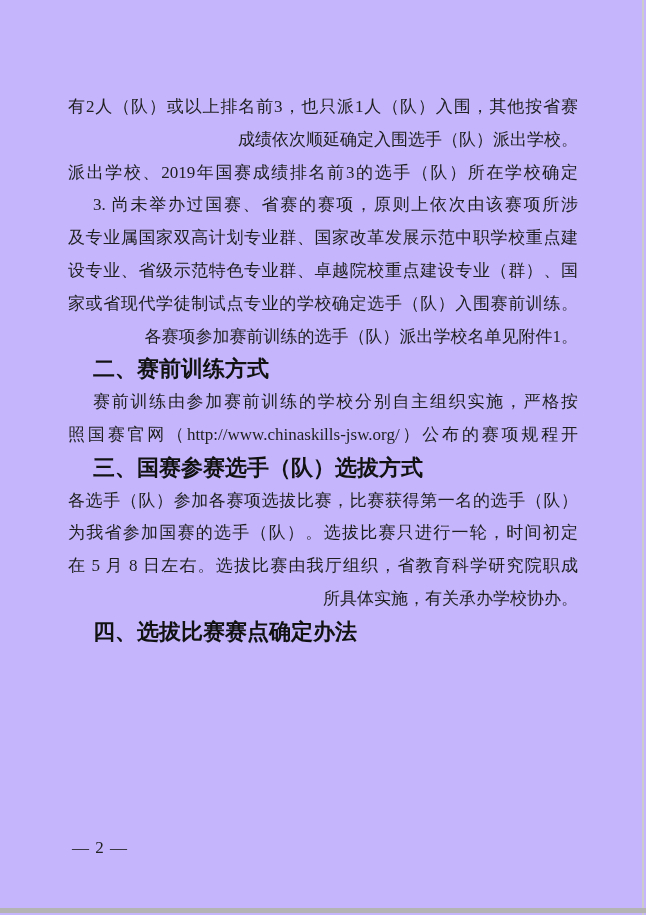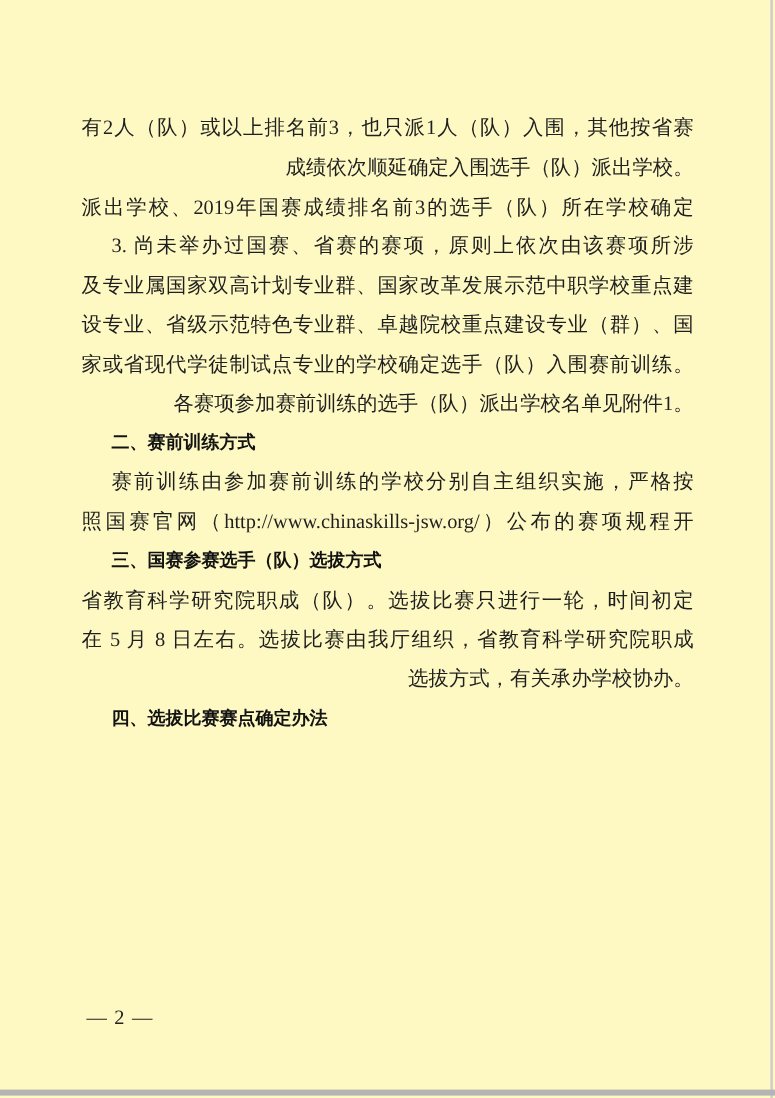--- a/index.html
+++ b/index.html
@@ -4,21 +4,21 @@
 <style>
   html, body {
     margin: 0;
     padding: 0;
     background: #ffffff;
   }
   .page {
     position: relative;
     width: 646px;
     height: 915px;
-    background: #fef9c3;
+    background: #c4b5fd;
     overflow: hidden;
     font-family: "Liberation Serif", "DejaVu Serif", serif;
   }
   .content {
     position: absolute;
     left: 68px;
     top: 91px;
     width: 510px;
     color: #1f1f1f;
     font-size: 17px;
@@ -33,21 +33,21 @@
   .line.j {
     text-align: justify;
     text-align-last: justify;
   }
   .line.indent {
     text-indent: 25px;
   }
   .line.heading {
     font-family: "Liberation Sans", "DejaVu Sans", sans-serif;
     font-weight: bold;
-    font-size: 15px;
+    font-size: 22px;
     color: #121212;
     padding-left: 25px;
     text-align: left;
     text-align-last: auto;
   }
   .page-number {
     position: absolute;
     left: 72px;
     top: 838px;
     font-size: 17px;
@@ -82,23 +82,24 @@
     <div class="line j">派出学校、2019年国赛成绩排名前3的选手（队）所在学校确定</div>
     <div class="line j indent">3. 尚未举办过国赛、省赛的赛项，原则上依次由该赛项所涉</div>
     <div class="line j">及专业属国家双高计划专业群、国家改革发展示范中职学校重点建</div>
     <div class="line j">设专业、省级示范特色专业群、卓越院校重点建设专业（群）、国</div>
     <div class="line j">家或省现代学徒制试点专业的学校确定选手（队）入围赛前训练。</div>
     <div class="line indent">各赛项参加赛前训练的选手（队）派出学校名单见附件1。</div>
     <div class="line heading">二、赛前训练方式</div>
     <div class="line j indent">赛前训练由参加赛前训练的学校分别自主组织实施，严格按</div>
     <div class="line j">照国赛官网（http://www.chinaskills-jsw.org/）公布的赛项规程开</div>
     <div class="line heading">三、国赛参赛选手（队）选拔方式</div>
-    <div class="line j">省教育科学研究院职成（队）。选拔比赛只进行一轮，时间初定</div>
+    <div class="line j">各选手（队）参加各赛项选拔比赛，比赛获得第一名的选手（队）</div>
+    <div class="line j">为我省参加国赛的选手（队）。选拔比赛只进行一轮，时间初定</div>
     <div class="line j">在 5 月 8 日左右。选拔比赛由我厅组织，省教育科学研究院职成</div>
-    <div class="line">选拔方式，有关承办学校协办。</div>
+    <div class="line">所具体实施，有关承办学校协办。</div>
     <div class="line heading">四、选拔比赛赛点确定办法</div>
   </div>
 
   <div class="page-number">— 2 —</div>
 
   <div class="edge-right"></div>
   <div class="edge-bottom"></div>
 
 </div>
 

